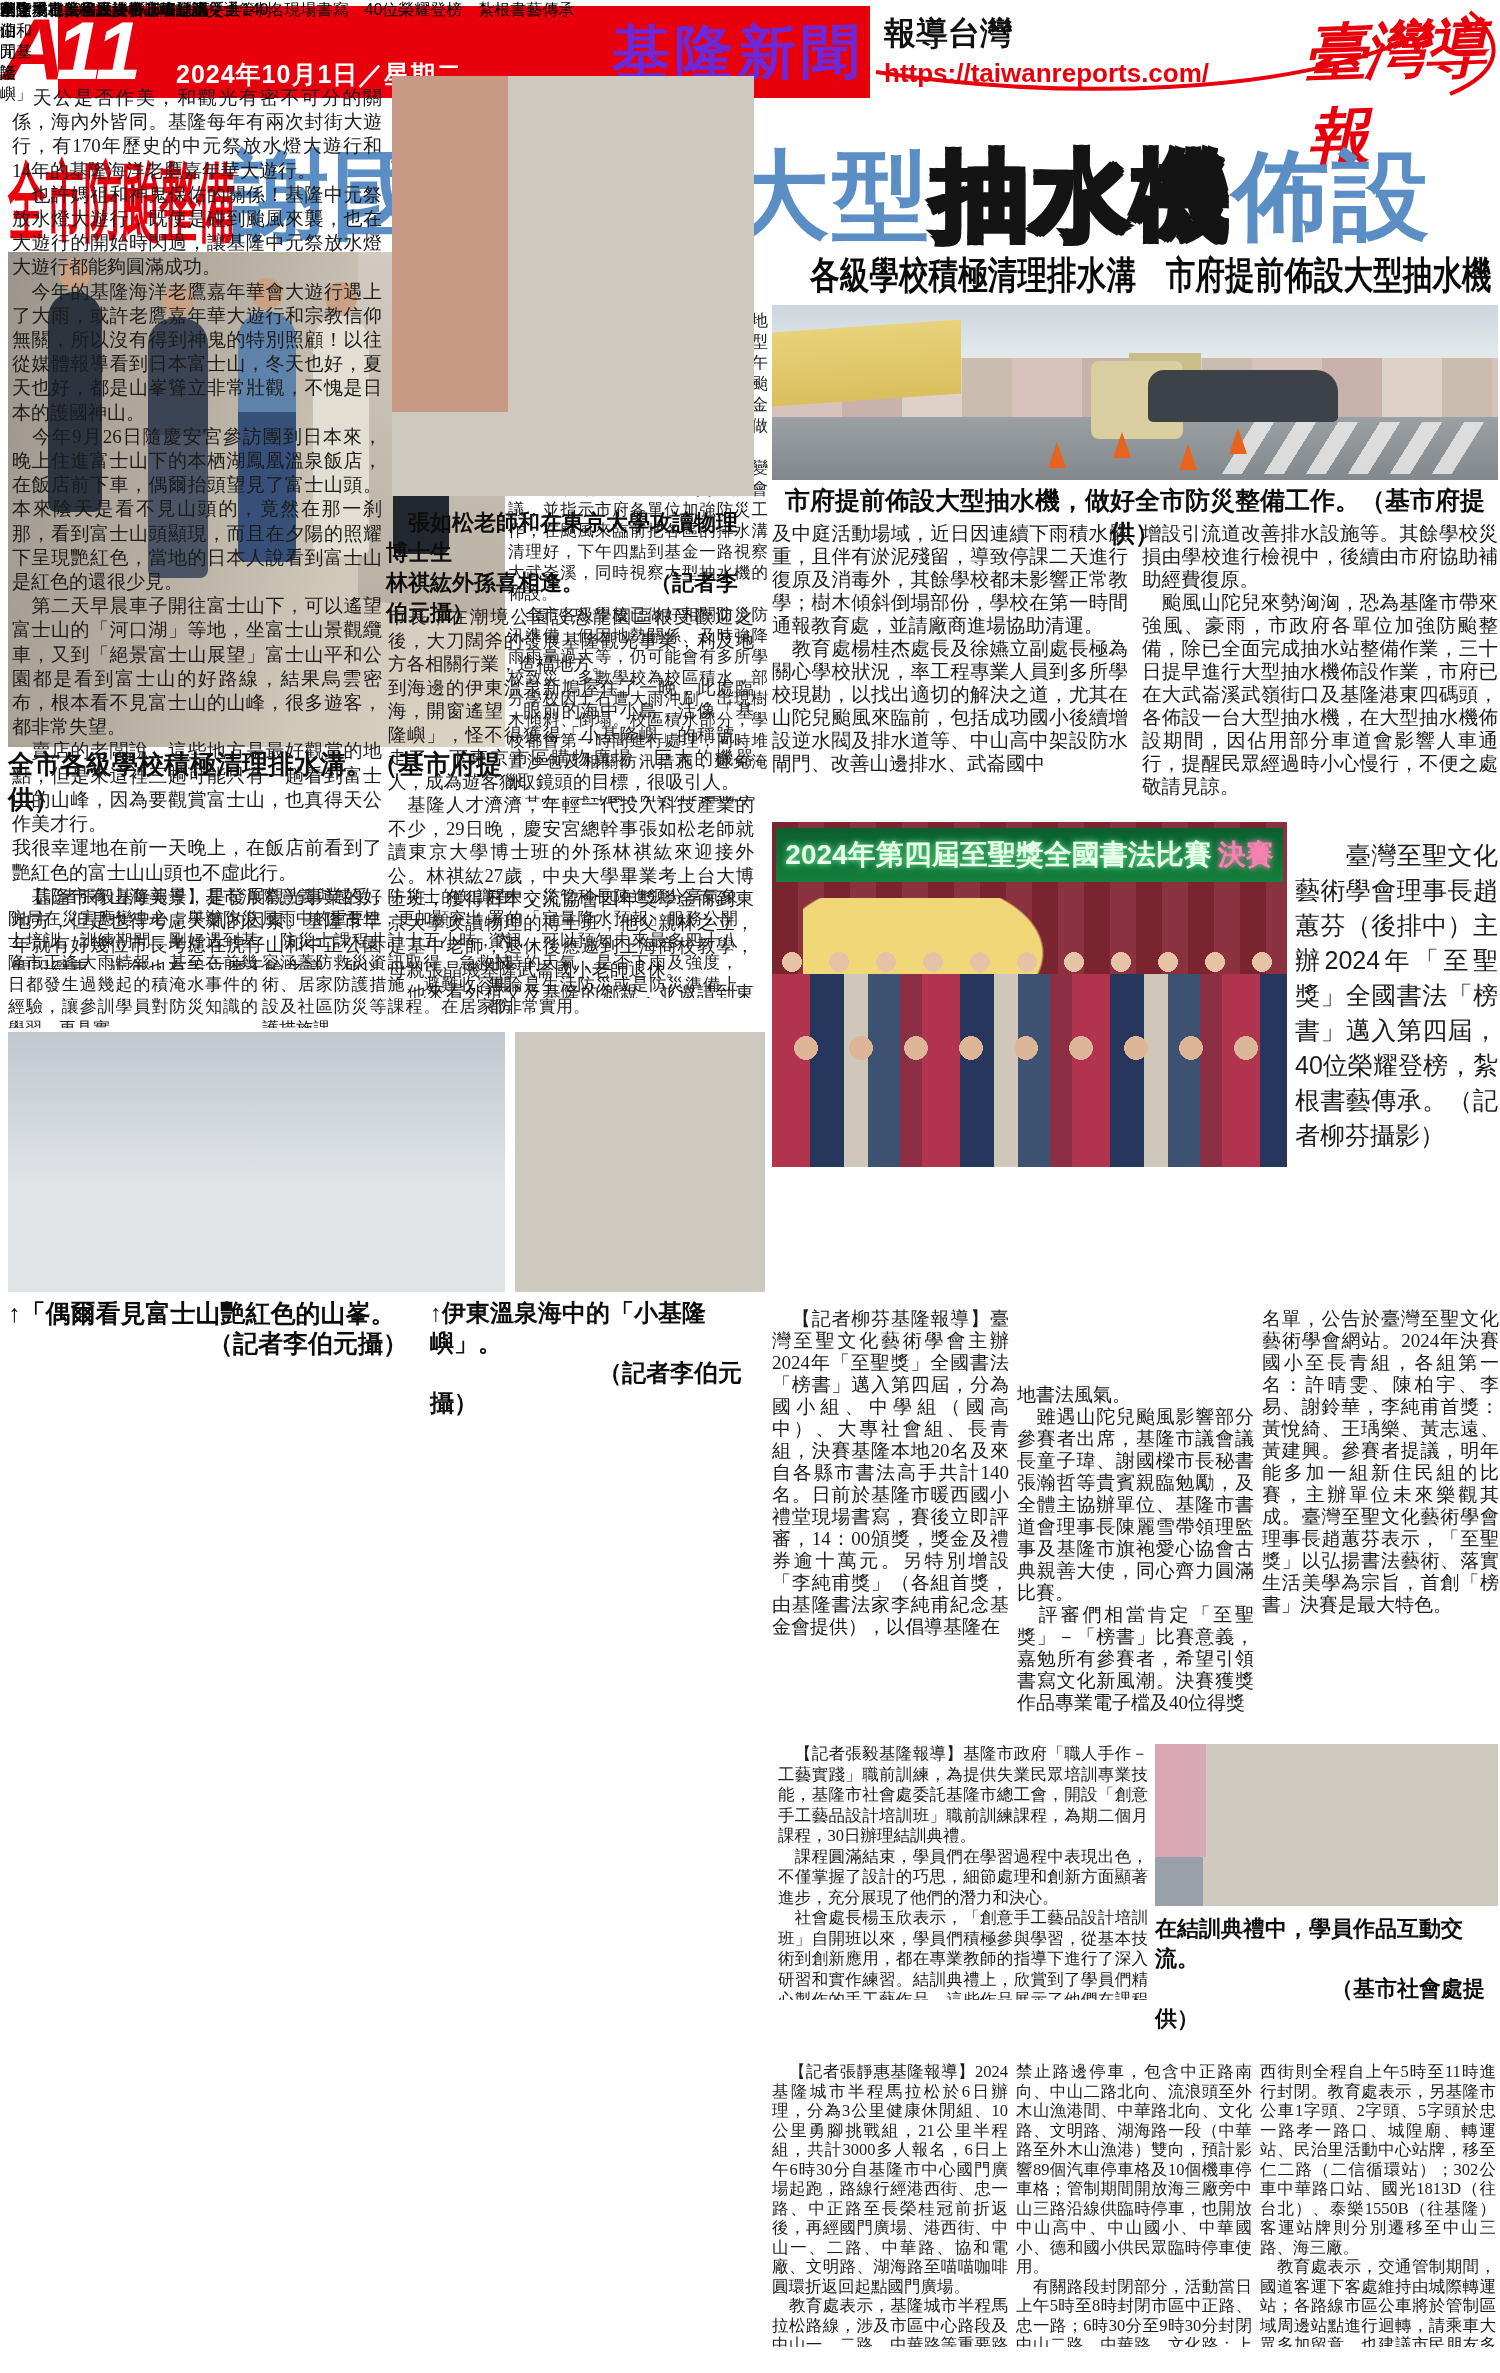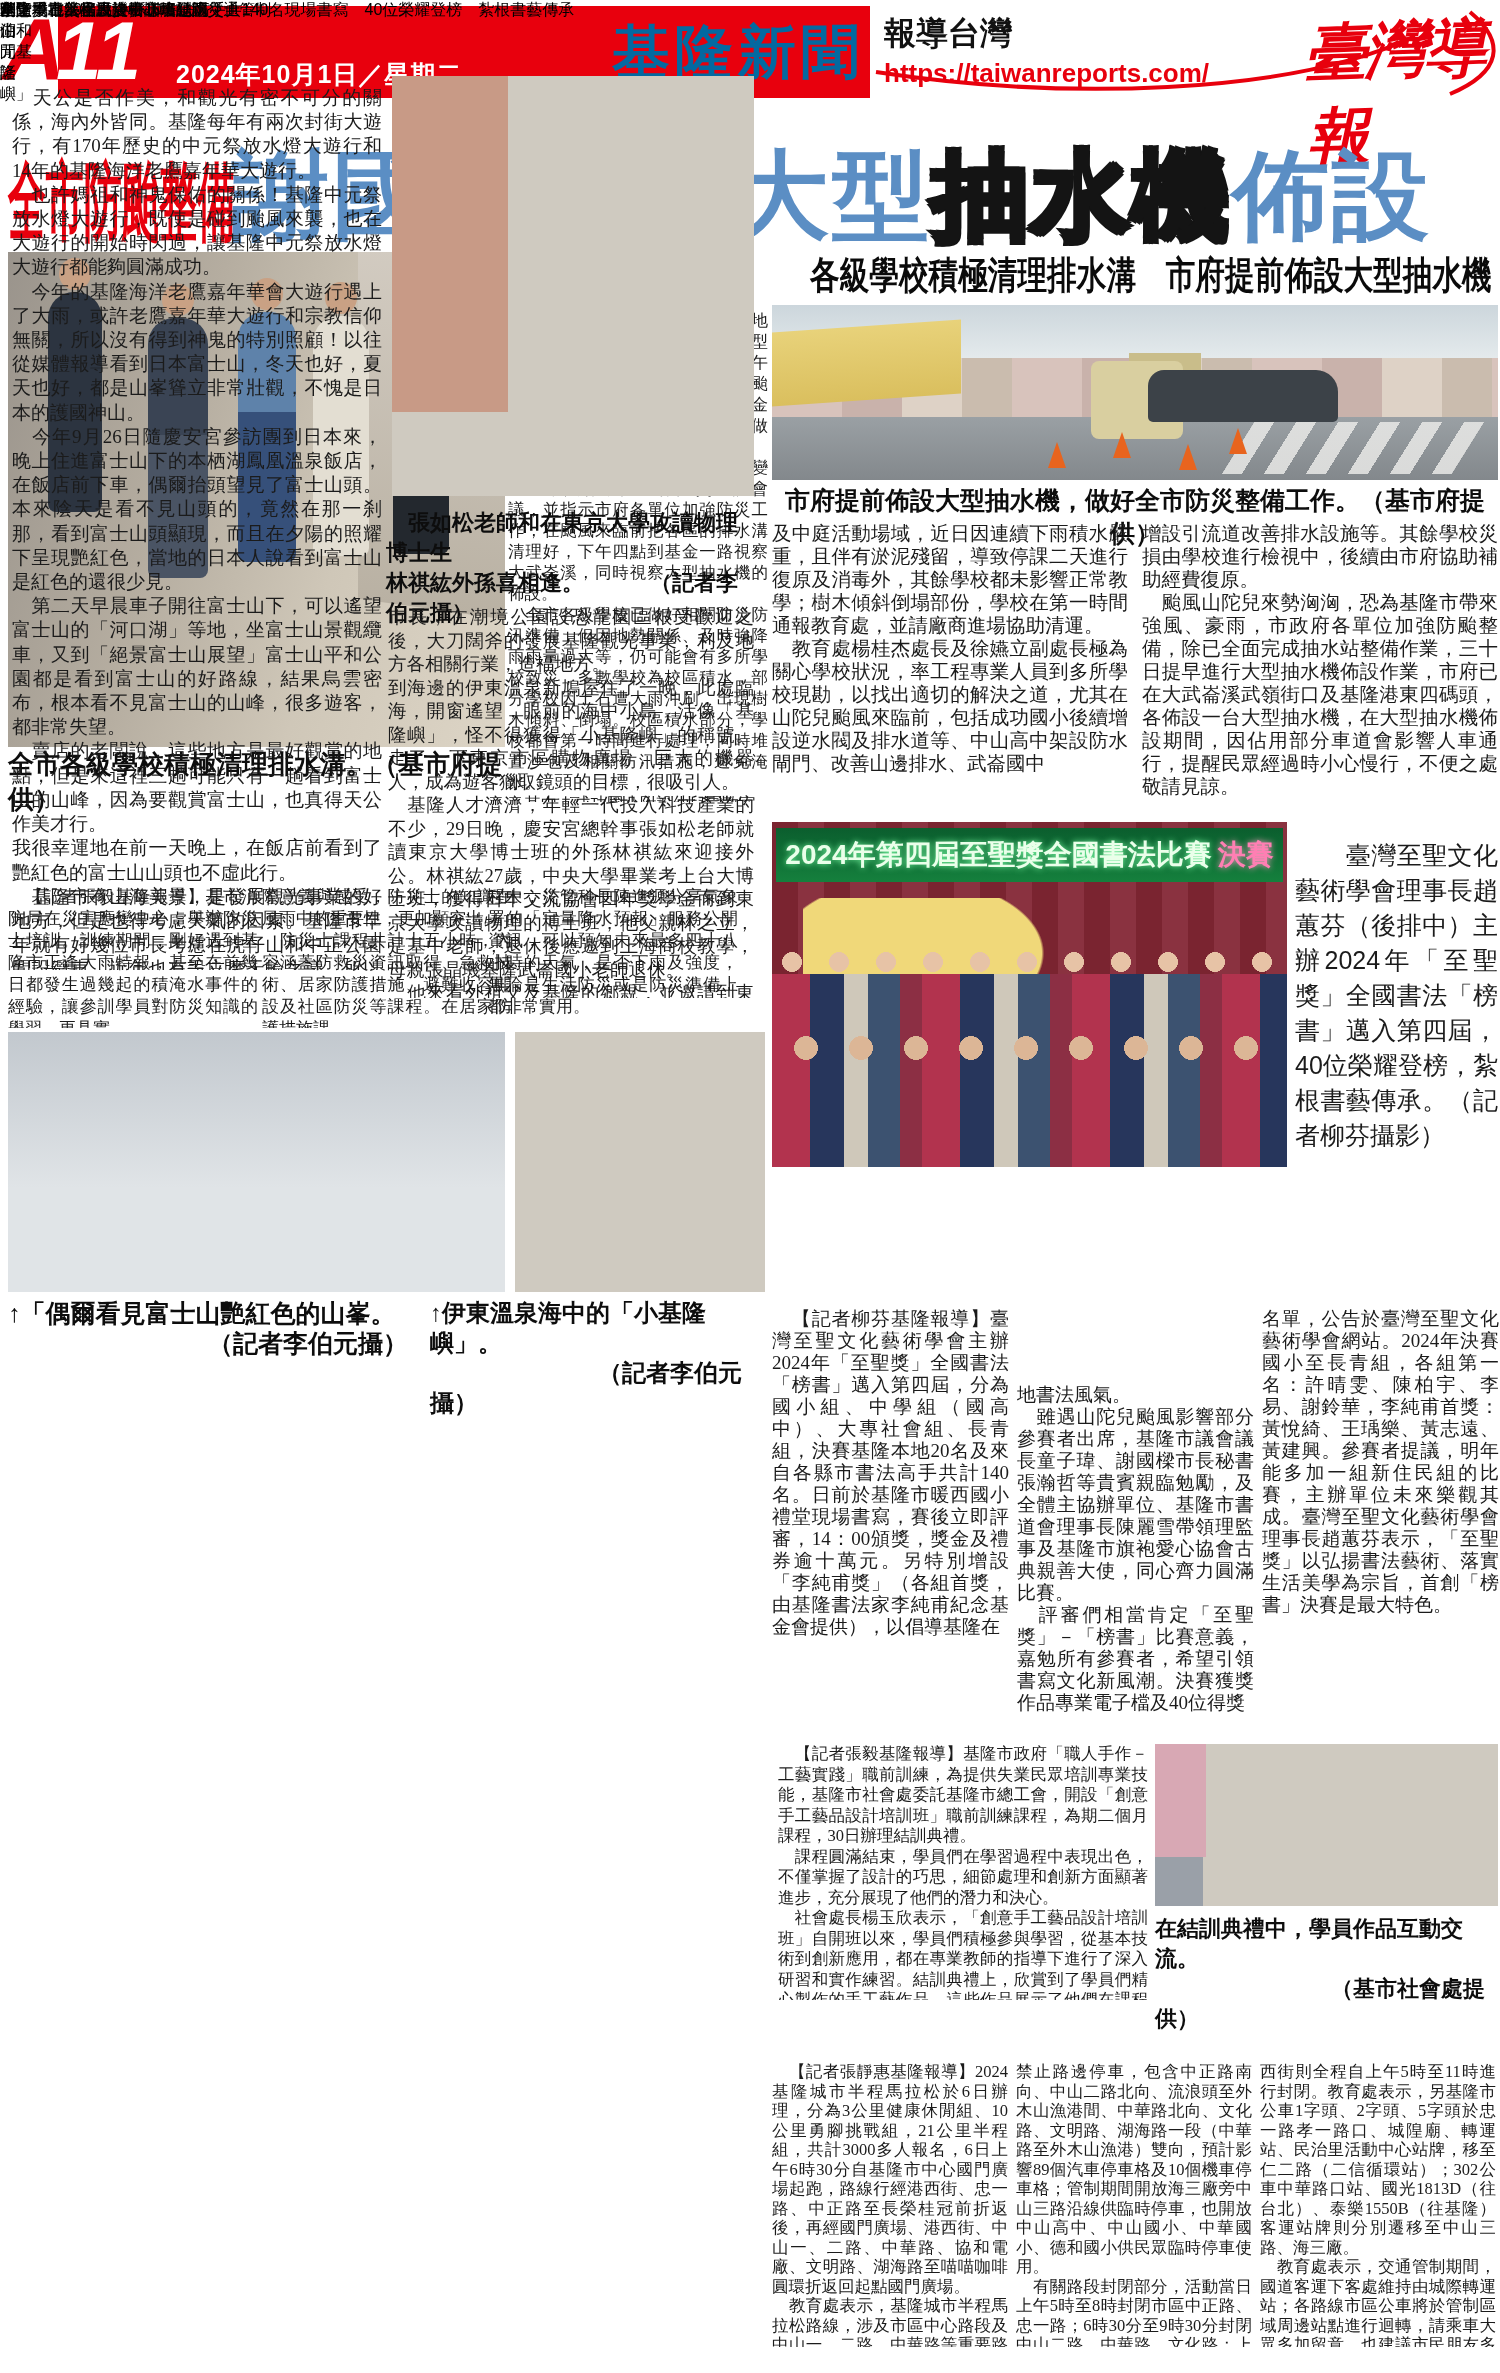--- a/index.html
+++ b/index.html
@@ -6,21 +6,21 @@
   .page{position:relative;width:1500px;height:2373px;background:#fff;overflow:hidden;
         font-family:"Liberation Sans","DejaVu Sans",sans-serif;}
   .abs{position:absolute;}
   
   .hdr-band{left:0;top:6px;width:870px;height:92px;background:#e8000d;}
   .hdr-awhite{left:0;top:6px;width:58px;height:92px;background:#fff;}
   .pcode{left:2px;top:2px;font-size:88px;line-height:94px;font-weight:900;color:#e8000d;
          font-style:italic;}
   .pnum{left:56px;top:6px;font-size:82px;line-height:90px;font-weight:900;color:#fff;font-style:italic;}
   .hdate{left:176px;top:58px;font-size:25px;color:#fff;font-weight:600;letter-spacing:1px;}
-  .hsec{left:612px;top:14px;font-size:58px;font-weight:900;color:#0369a1;letter-spacing:5px;}
+  .hsec{left:612px;top:14px;font-size:58px;font-weight:900;color:#6d28d9;letter-spacing:5px;}
   .htag{left:884px;top:12px;font-size:32px;font-weight:900;color:#111;}
   .hurl{left:884px;top:58px;font-size:26px;font-weight:800;color:#e8000d;}
   .hmast{left:1306px;top:8px;font-size:62px;font-weight:900;color:#e8000d;
          font-family:"Liberation Serif","DejaVu Serif",serif;font-style:italic;
          letter-spacing:-2px;transform:rotate(-2deg);}
   
   .kicker{left:8px;top:156px;width:520px;height:92px;}
   .kicker span{display:inline-block;font-size:86px;line-height:90px;font-weight:900;color:#e8000d;
          white-space:nowrap;transform:scaleX(0.44);transform-origin:0 50%;}
   .h1row{left:232px;top:146px;height:100px;white-space:nowrap;font-weight:900;

